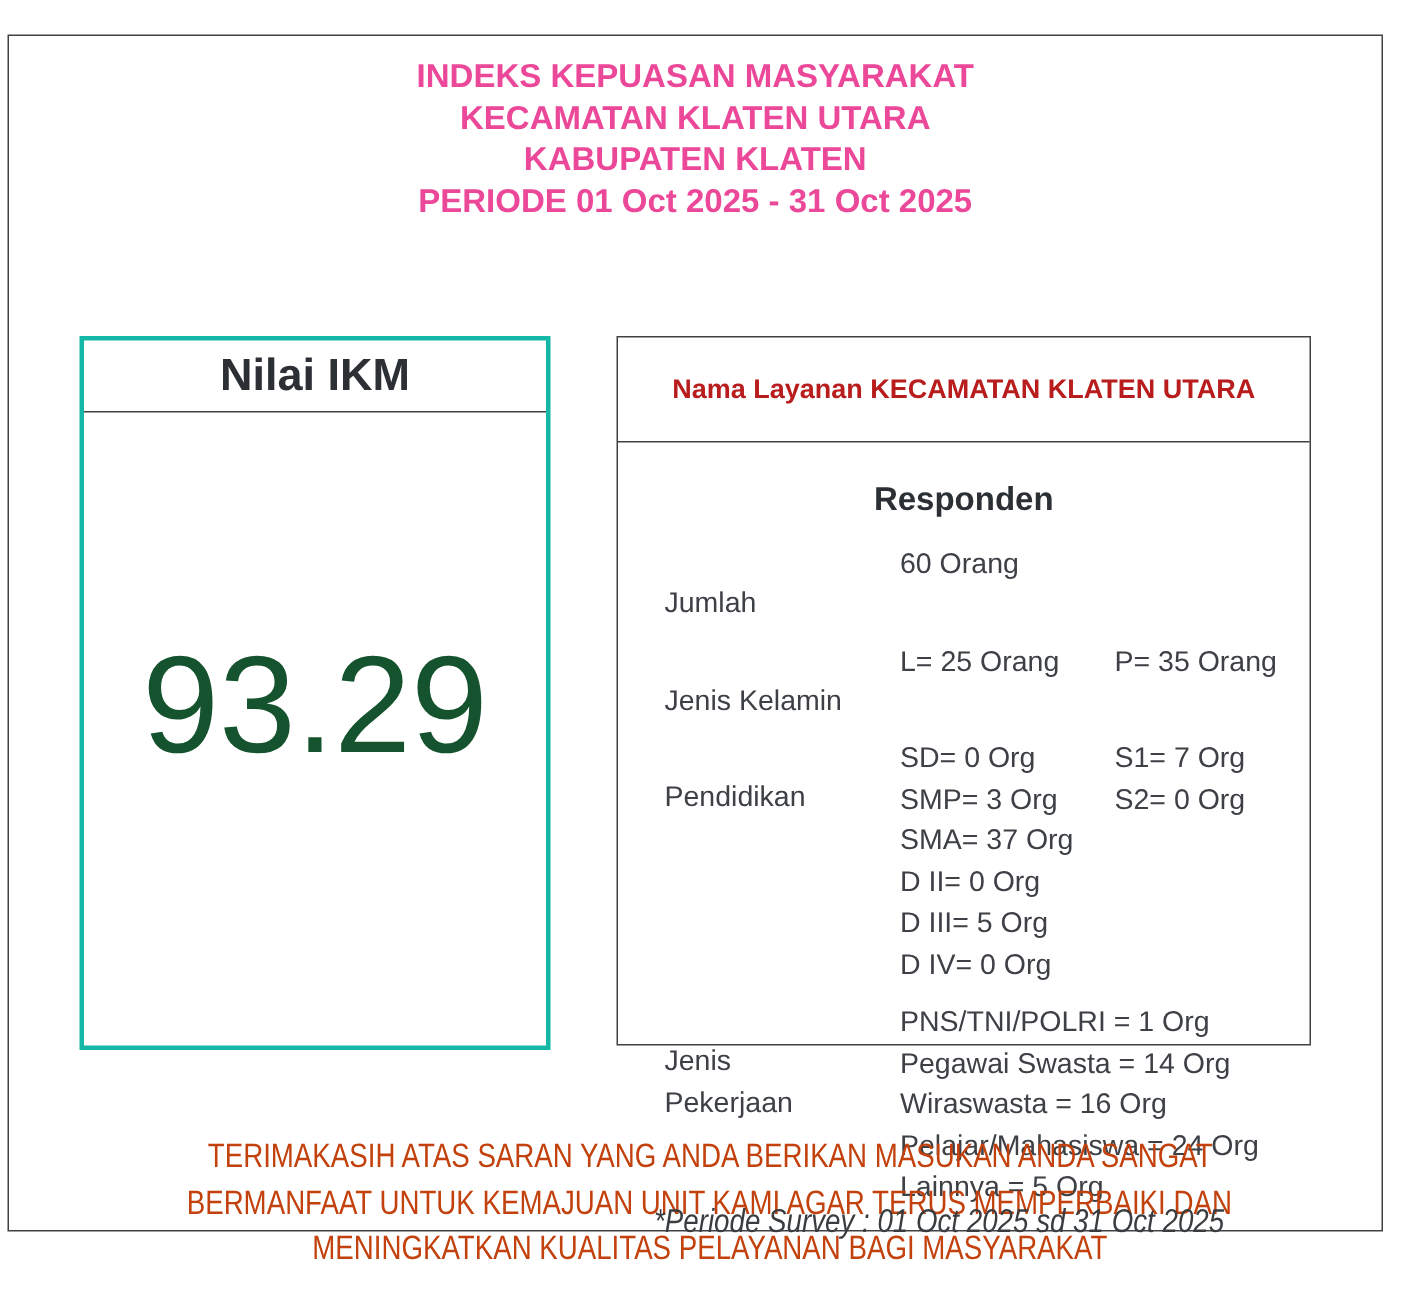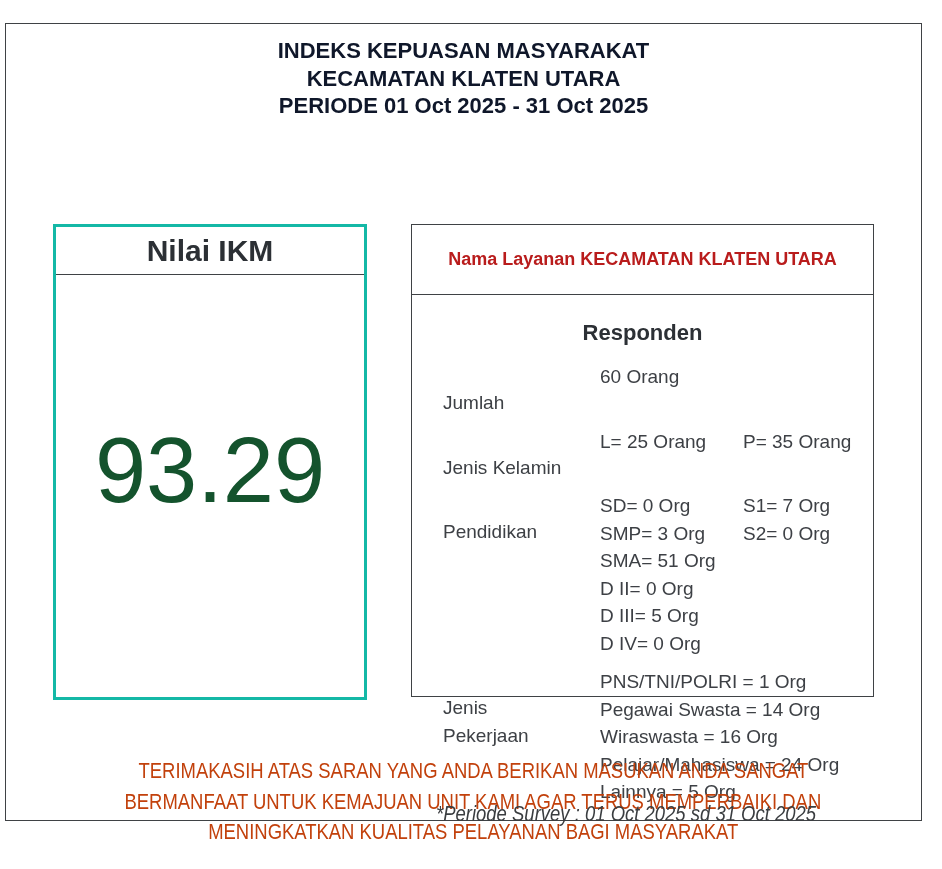--- a/index.html
+++ b/index.html
@@ -20,21 +20,21 @@
     border: 1px solid #3f4245;
   }
   .report-header {
     position: absolute;
     left: 5px; top: 37px;
     width: 917px;
     text-align: center;
     font-size: 22px;
     font-weight: bold;
     line-height: 27.5px;
-    color: #0f172a;
+    color: #ec4899;
   }
   .ikm-box {
     position: absolute;
     left: 53px; top: 224px;
     width: 314px; height: 476px;
     border: 3px solid #14b8a6;
     background: #ffffff;
   }
   .ikm-box-header {
     height: 48px;
@@ -122,20 +122,21 @@
 </head>
 <body>
 
 <div class="page">
 
   <div class="outer-box"></div>
 
   <div class="report-header">
     <div>INDEKS KEPUASAN MASYARAKAT</div>
     <div>KECAMATAN KLATEN UTARA</div>
+    <div>KABUPATEN KLATEN</div>
     <div>PERIODE 01 Oct 2025 - 31 Oct 2025</div>
   </div>
 
   <div class="ikm-box">
     <div class="ikm-box-header">Nilai IKM</div>
     <div class="ikm-value">93.29</div>
   </div>
 
   <div class="service-box">
     <div class="service-box-header">Nama Layanan KECAMATAN KLATEN UTARA</div>
@@ -158,21 +159,21 @@
         <div class="srow-col2">
           <div class="sline">P= 35 Orang</div>
         </div>
       </div>
 
       <div class="srow">
         <div class="srow-label">Pendidikan</div>
         <div class="srow-col1">
           <div class="sline">SD= 0 Org</div>
           <div class="sline">SMP= 3 Org</div>
-          <div class="sline">SMA= 51 Org</div>
+          <div class="sline">SMA= 37 Org</div>
           <div class="sline">D II= 0 Org</div>
           <div class="sline">D III= 5 Org</div>
           <div class="sline">D IV= 0 Org</div>
         </div>
         <div class="srow-col2">
           <div class="sline">S1= 7 Org</div>
           <div class="sline">S2= 0 Org</div>
         </div>
       </div>
 

